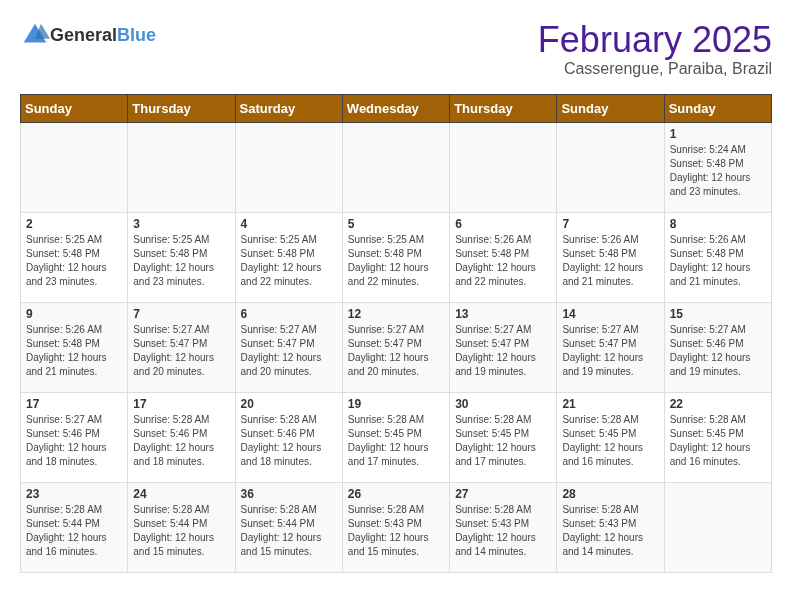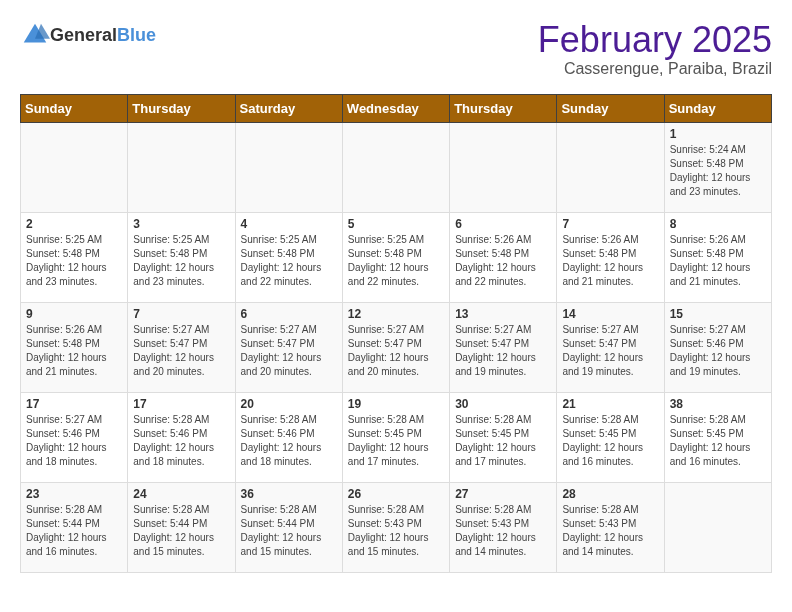--- a/index.html
+++ b/index.html
@@ -276,21 +276,21 @@
 and 17 minutes.</div>
         </td>
         <td>
           <span class="day-num">21</span>
           <div class="day-info" style="white-space: pre-line;">Sunrise: 5:28 AM
 Sunset: 5:45 PM
 Daylight: 12 hours
 and 16 minutes.</div>
         </td>
         <td>
-          <span class="day-num">38</span>
+          <span class="day-num">22</span>
           <div class="day-info" style="white-space: pre-line;">Sunrise: 5:28 AM
 Sunset: 5:45 PM
 Daylight: 12 hours
 and 16 minutes.</div>
         </td>
       </tr>
       <tr>
         <td>
           <span class="day-num">23</span>
           <div class="day-info" style="white-space: pre-line;">Sunrise: 5:28 AM

